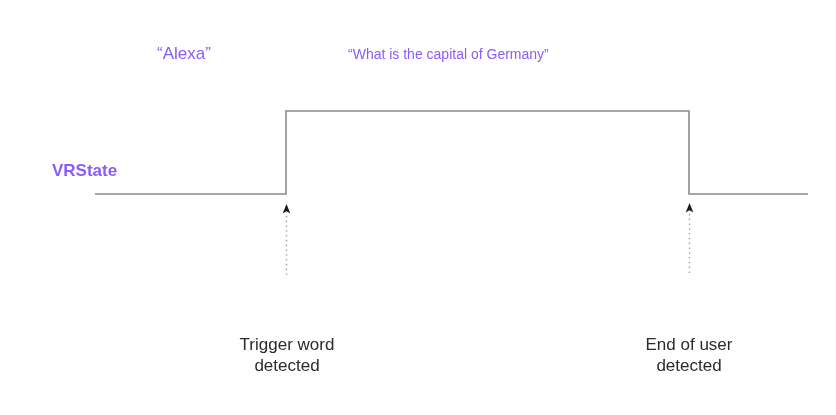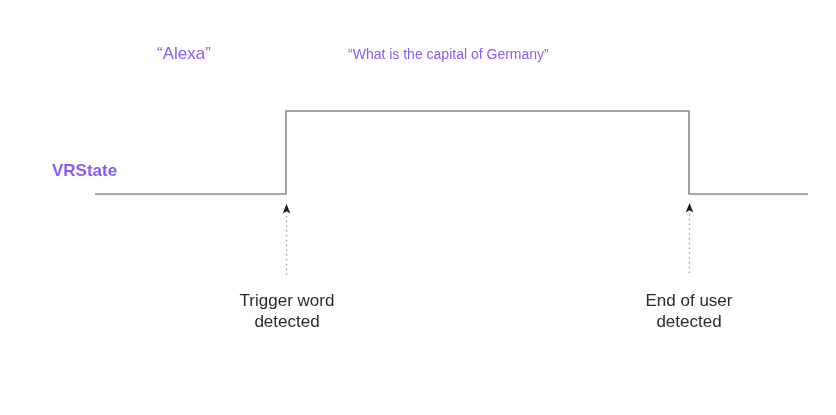--- a/index.html
+++ b/index.html
@@ -44,20 +44,21 @@
     font-size: 17px;
     font-weight: bold;
   }
   .event-caption {
     position: absolute;
     text-align: center;
     font-size: 17px;
     color: #2b2b2b;
     line-height: 1.25;
     white-space: pre-line;
+    margin-top: 44px;
   }
   #event-caption-trigger {
     left: 187px;
     top: 290px;
     width: 200px;
   }
   #event-caption-end {
     left: 589px;
     top: 290px;
     width: 200px;

